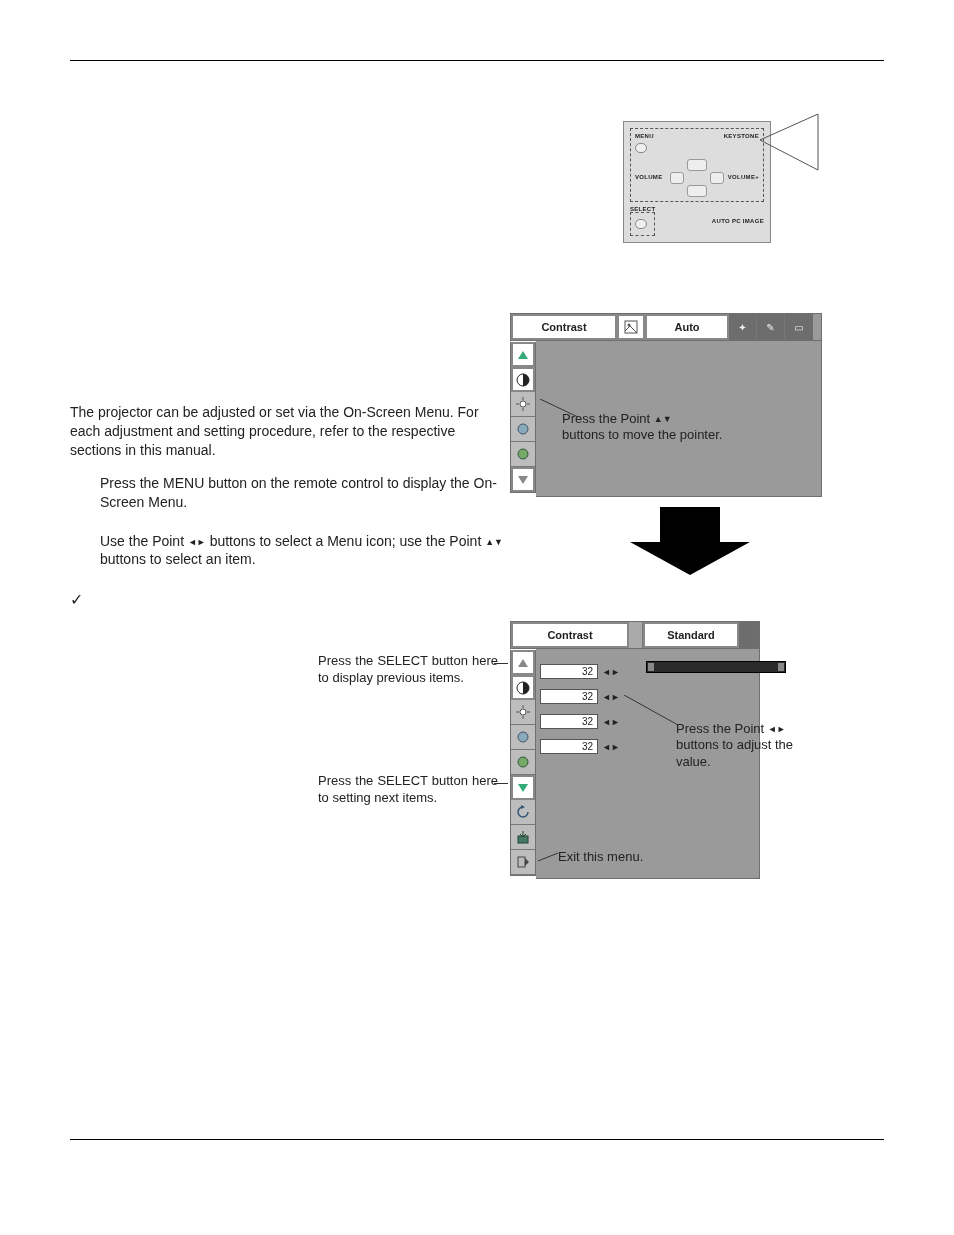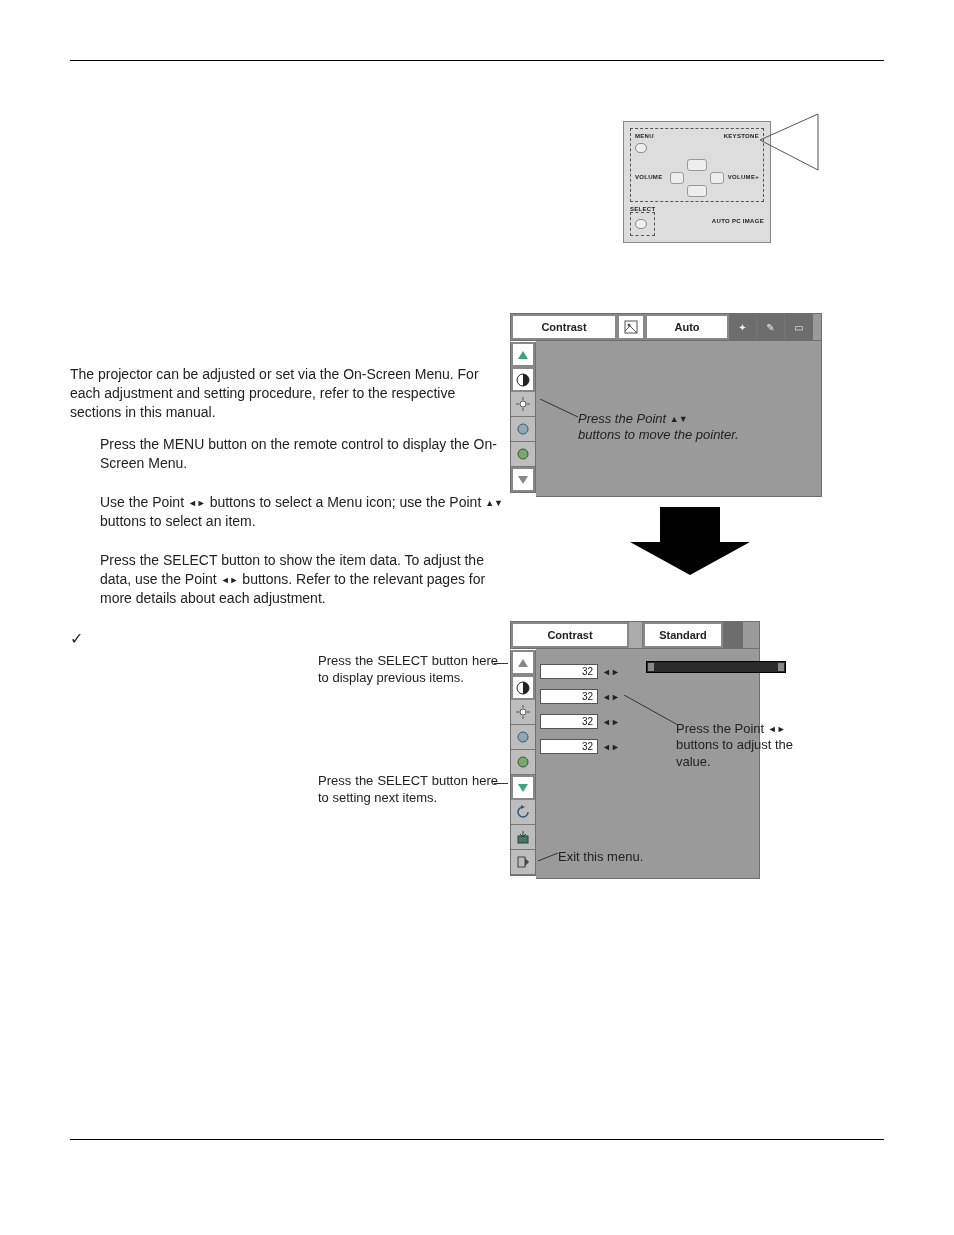--- a/index.html
+++ b/index.html
@@ -248,23 +248,20 @@
 
   <div class="two-col">
 
     <div class="left-col">
       <p>The projector can be adjusted or set via the On-Screen Menu. For each adjustment and setting procedure, refer to the respective sections in this manual.</p>
       <div class="steps">
         <p>Press the MENU button on the remote control to display the On-Screen Menu.</p>
         <p>
           <span>Use the Point </span><span class="tri">◄►</span><span> buttons to select a Menu icon; use the Point </span><span class="tri">▲▼</span><span> buttons to select an item.</span>
         </p>
-        <p>
-          <span>Press the SELECT button to show the item data. To adjust the data, use the Point </span><span class="tri">◄►</span><span> buttons. Refer to the relevant pages for more details about each adjustment.</span>
-        </p>
       </div>
       <div class="check">✓</div>
     </div>
 
     <div class="right-col">
 
       <div class="ctrl-panel">
         <div class="wedge">
           <svg width="64" height="60">
               <path d="M2 28 L60 2 L60 58 Z" fill="none" stroke="#555" stroke-width="1"></path>
@@ -362,21 +359,21 @@
                   <circle cx="7" cy="7" r="5" fill="#7a6" stroke="#354"></circle>
                 </svg>
               </div>
             <div class="ic white">
                 <svg width="10" height="8">
                   <path d="M0 0 L10 0 L5 8 Z" fill="#888"></path>
                 </svg>
               </div>
           </div>
           <div class="osd-body">
-            <div class="osd-note" style="left:42px; top:70px;font-style:italic;">
+            <div class="osd-note" style="left:26px; top:70px;">
               <span>Press the Point </span><span class="tri">▲▼</span><br>
               <span> buttons to move the pointer.</span>
             </div>
             <svg style="position:absolute; left:4px; top:58px;" width="38" height="22">
                 <line x1="0" y1="0" x2="38" y2="18" stroke="#333"></line>
               </svg>
           </div>
         </div>
 
         <div class="big-arrow">
@@ -394,21 +391,21 @@
           <div class="left-callout-line" style="left:-16px; top:42px; width:14px;"></div>
 
           <div class="left-callouts" style="top:152px;">
             <span>Press the SELECT button here to setting next items.</span>
           </div>
           <div class="left-callout-line" style="left:-16px; top:162px; width:14px;"></div>
 
           <div class="menubar">
             <div class="slot lbl" style="width:118px;">Contrast</div>
             <div class="slot sq" style="width:14px;"></div>
-            <div class="slot wide" style="width:80px;">Standard</div>
+            <div class="slot wide" style="width:96px;">Standard</div>
             <div class="slot sq dk last" style="width:20px;"></div>
           </div>
 
           <div class="side-icons" style="top:29px;">
             <div class="ic white">
                 <svg width="10" height="8">
                   <path d="M5 0 L10 8 L0 8 Z" fill="#888"></path>
                 </svg>
               </div>
             <div class="ic white">

